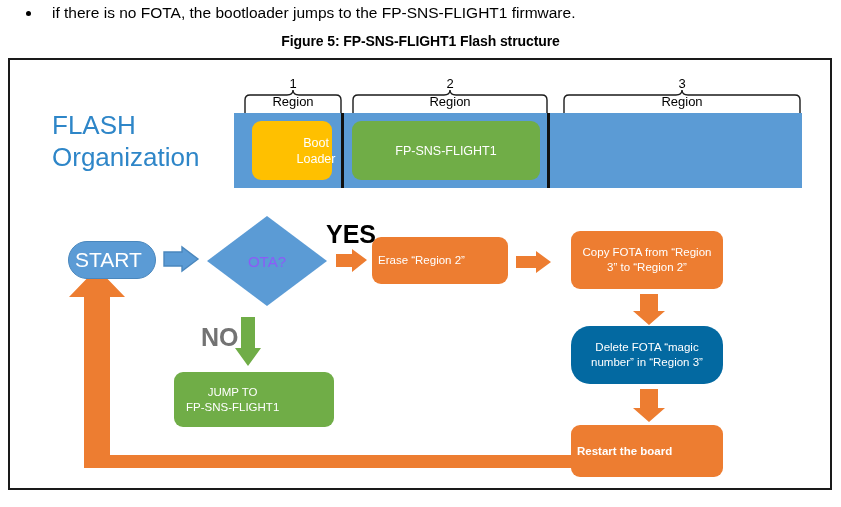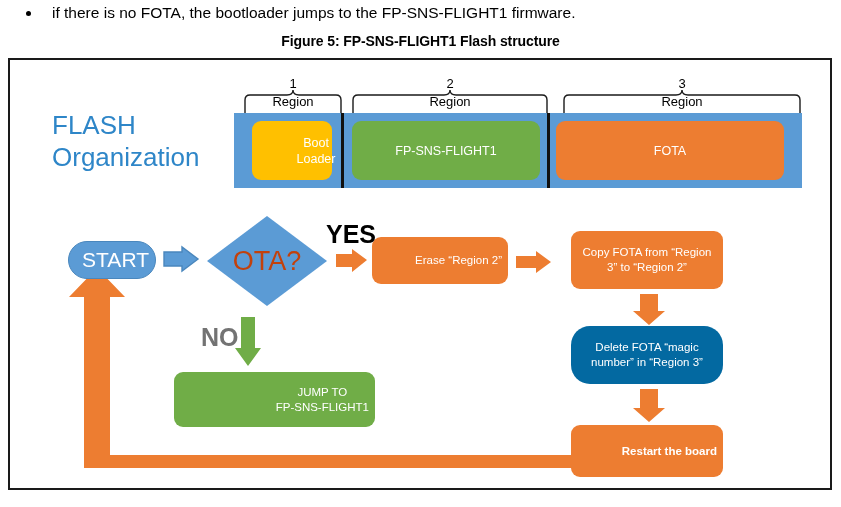--- a/index.html
+++ b/index.html
@@ -152,21 +152,21 @@
   #region-label-2 { left: 341px; width: 198px; }
   #region-label-3 { left: 552px; width: 240px; }
 
   
   .node {
     position: absolute;
     border-radius: 9px;
     color: #ffffff;
     display: flex;
     align-items: center;
-    justify-content: flex-end;
+    justify-content: flex-start;
     text-align: center;
     font-size: 11.5px;
     line-height: 15px;
     box-sizing: border-box;
     padding: 2px 6px;
   }
 
   #node-start {
     left: 68px; top: 241px; width: 88px; height: 38px;
     background: #5B9BD5;
@@ -182,43 +182,43 @@
     border-radius: 0;
   }
   #node-ota .diamond-shape {
     position: absolute;
     left: 0; top: 0; width: 100%; height: 100%;
   }
   #node-ota .diamond-text {
     position: absolute;
     left: 0; top: 0; width: 100%; height: 100%;
     display: flex; align-items: center; justify-content: center;
-    font-size: 27px;
-    color: #c2410c;
+    font-size: 15px;
+    color: #8b5cf6;
   }
   #node-erase {
     left: 372px; top: 237px; width: 136px; height: 47px;
     background: #ED7D31;
   }
   #node-copy {
     left: 571px; top: 231px; width: 152px; height: 58px;
     background: #ED7D31;
   }
   #node-delete {
     left: 571px; top: 326px; width: 152px; height: 58px;
     background: #0369a1;
     border-radius: 19px;
   }
   #node-restart {
     left: 571px; top: 425px; width: 152px; height: 52px;
     background: #ED7D31;
     font-weight: bold;
   }
   #node-jump {
-    left: 174px; top: 372px; width: 201px; height: 55px;
+    left: 174px; top: 372px; width: 160px; height: 55px;
     background: #70AD47;
     padding-left: 12px;
   }
 
   
   #label-yes {
     position: absolute;
     left: 326px; top: 220px;
     font-size: 25px;
     font-weight: bold;
@@ -284,23 +284,20 @@
   </div>
 
   <div class="flash-bar">
     <div class="flash-block" id="flash-block-boot">
       <span style="white-space:pre-line">Boot
 Loader</span>
     </div>
     <div class="flash-block" id="flash-block-app">
       <span>FP-SNS-FLIGHT1</span>
     </div>
-    <div class="flash-block" id="flash-block-fota">
-      <span>FOTA</span>
-    </div>
     <div class="flash-divider" id="flash-divider-1"></div>
     <div class="flash-divider" id="flash-divider-2"></div>
   </div>
 </div>
 
 <svg id="arrows-svg">
 
   <g>
     <path d="M164,252 L182,252 L182,247 L198,259 L182,271 L182,266 L164,266 Z" fill="#5B9BD5" stroke="#4A87BD" stroke-width="1.4"></path>
   </g>

